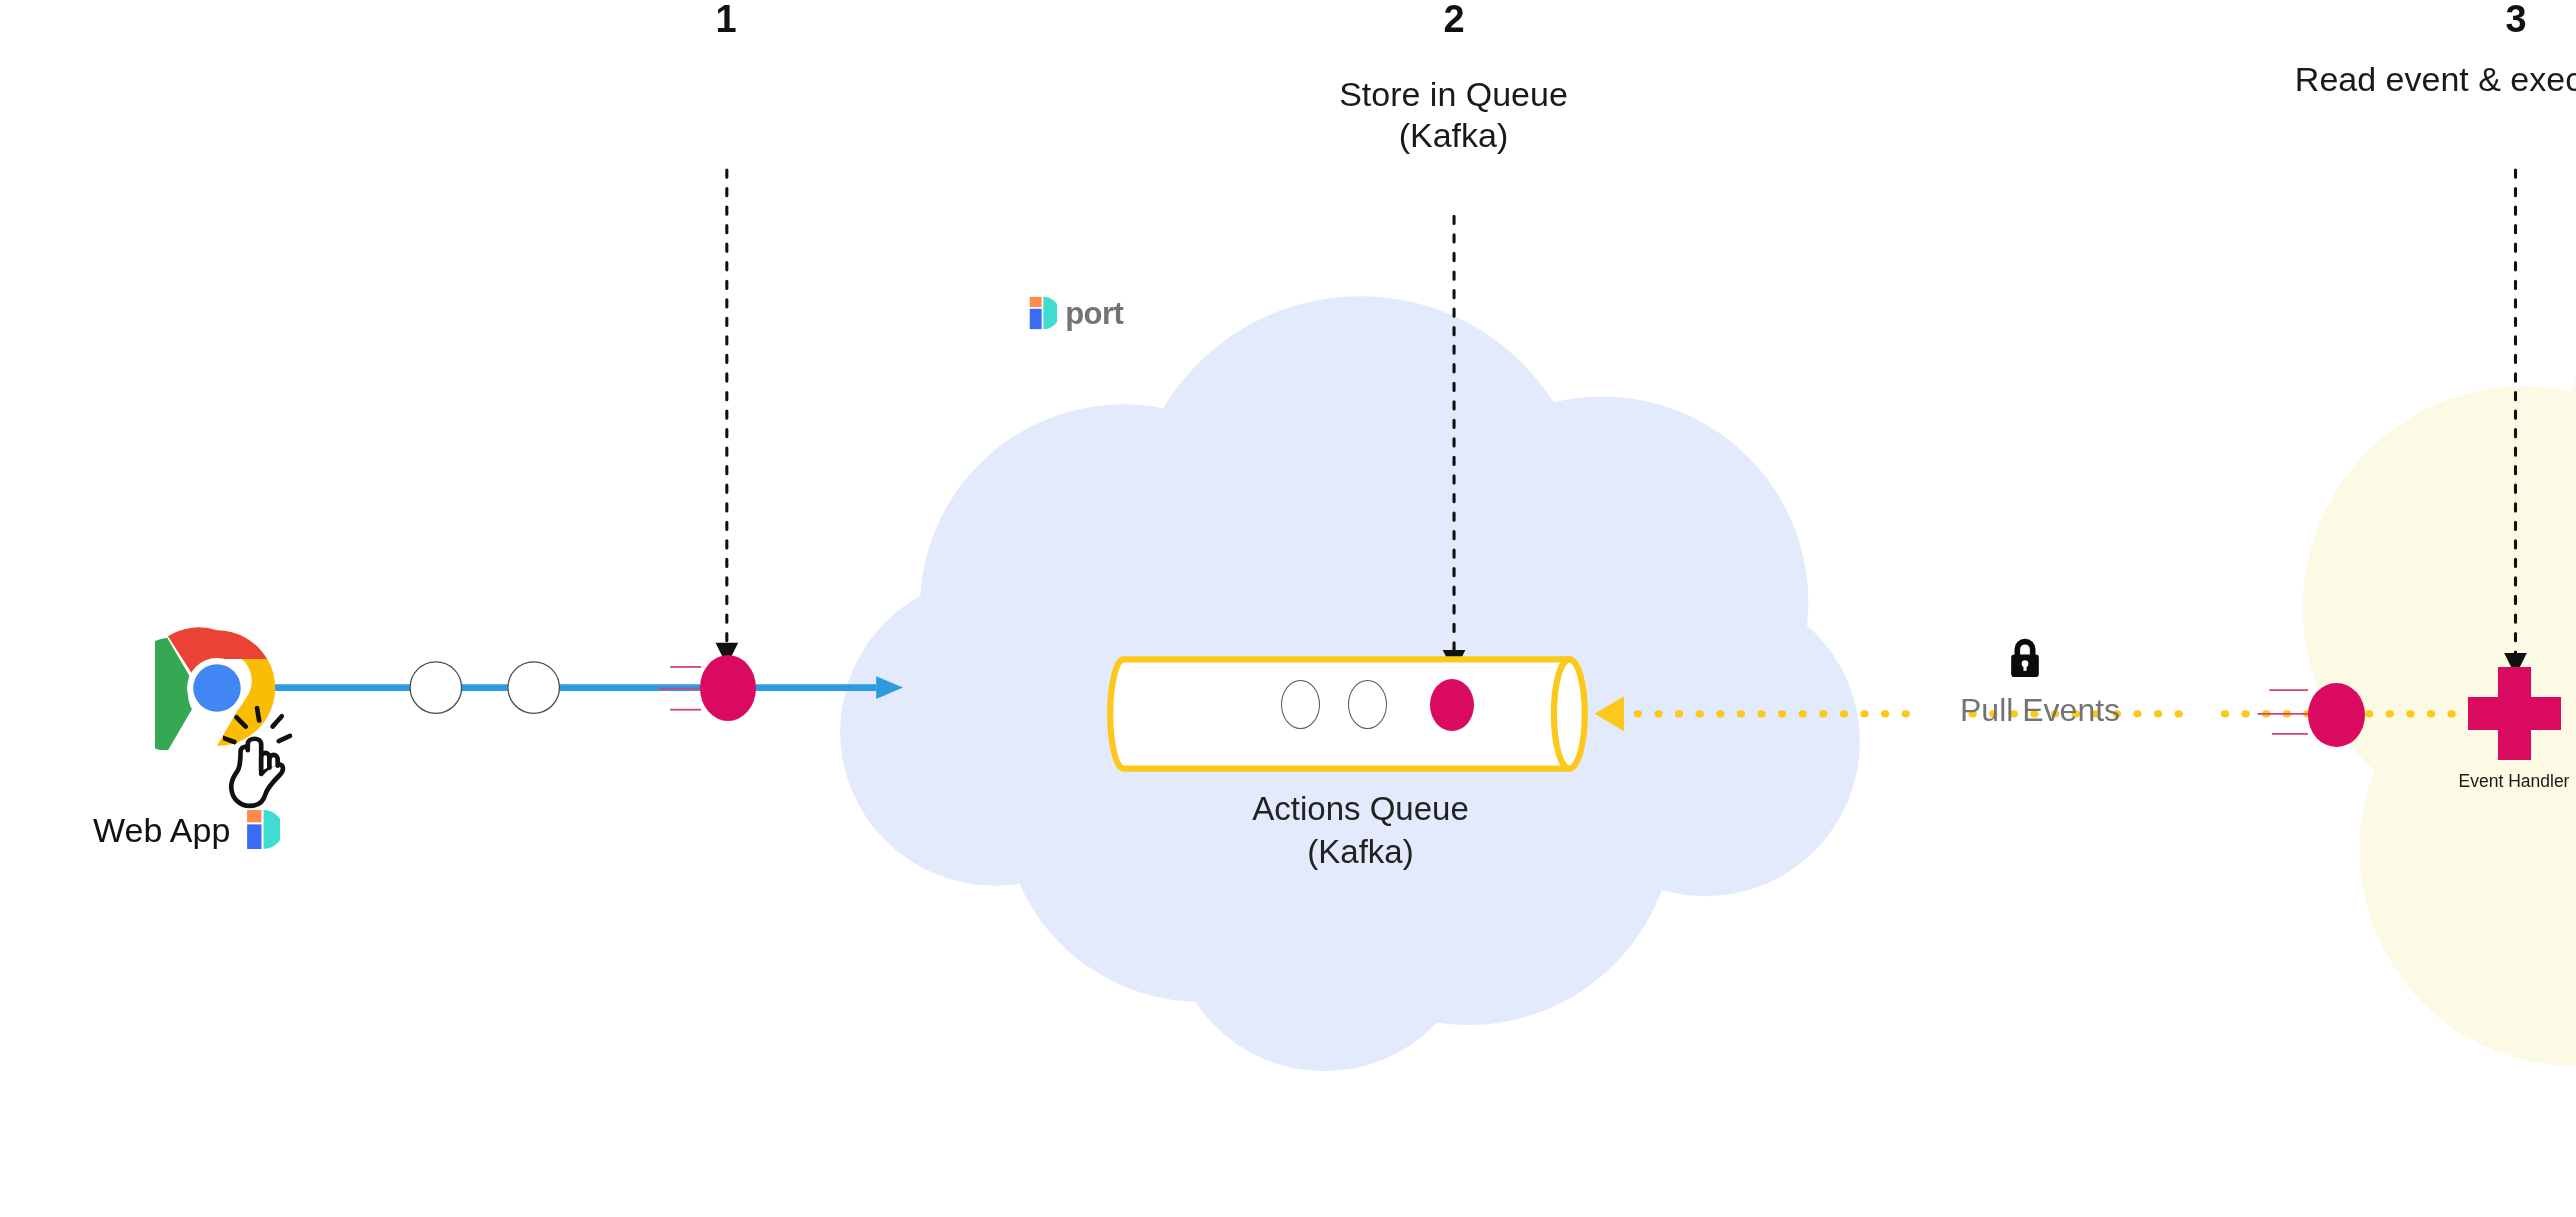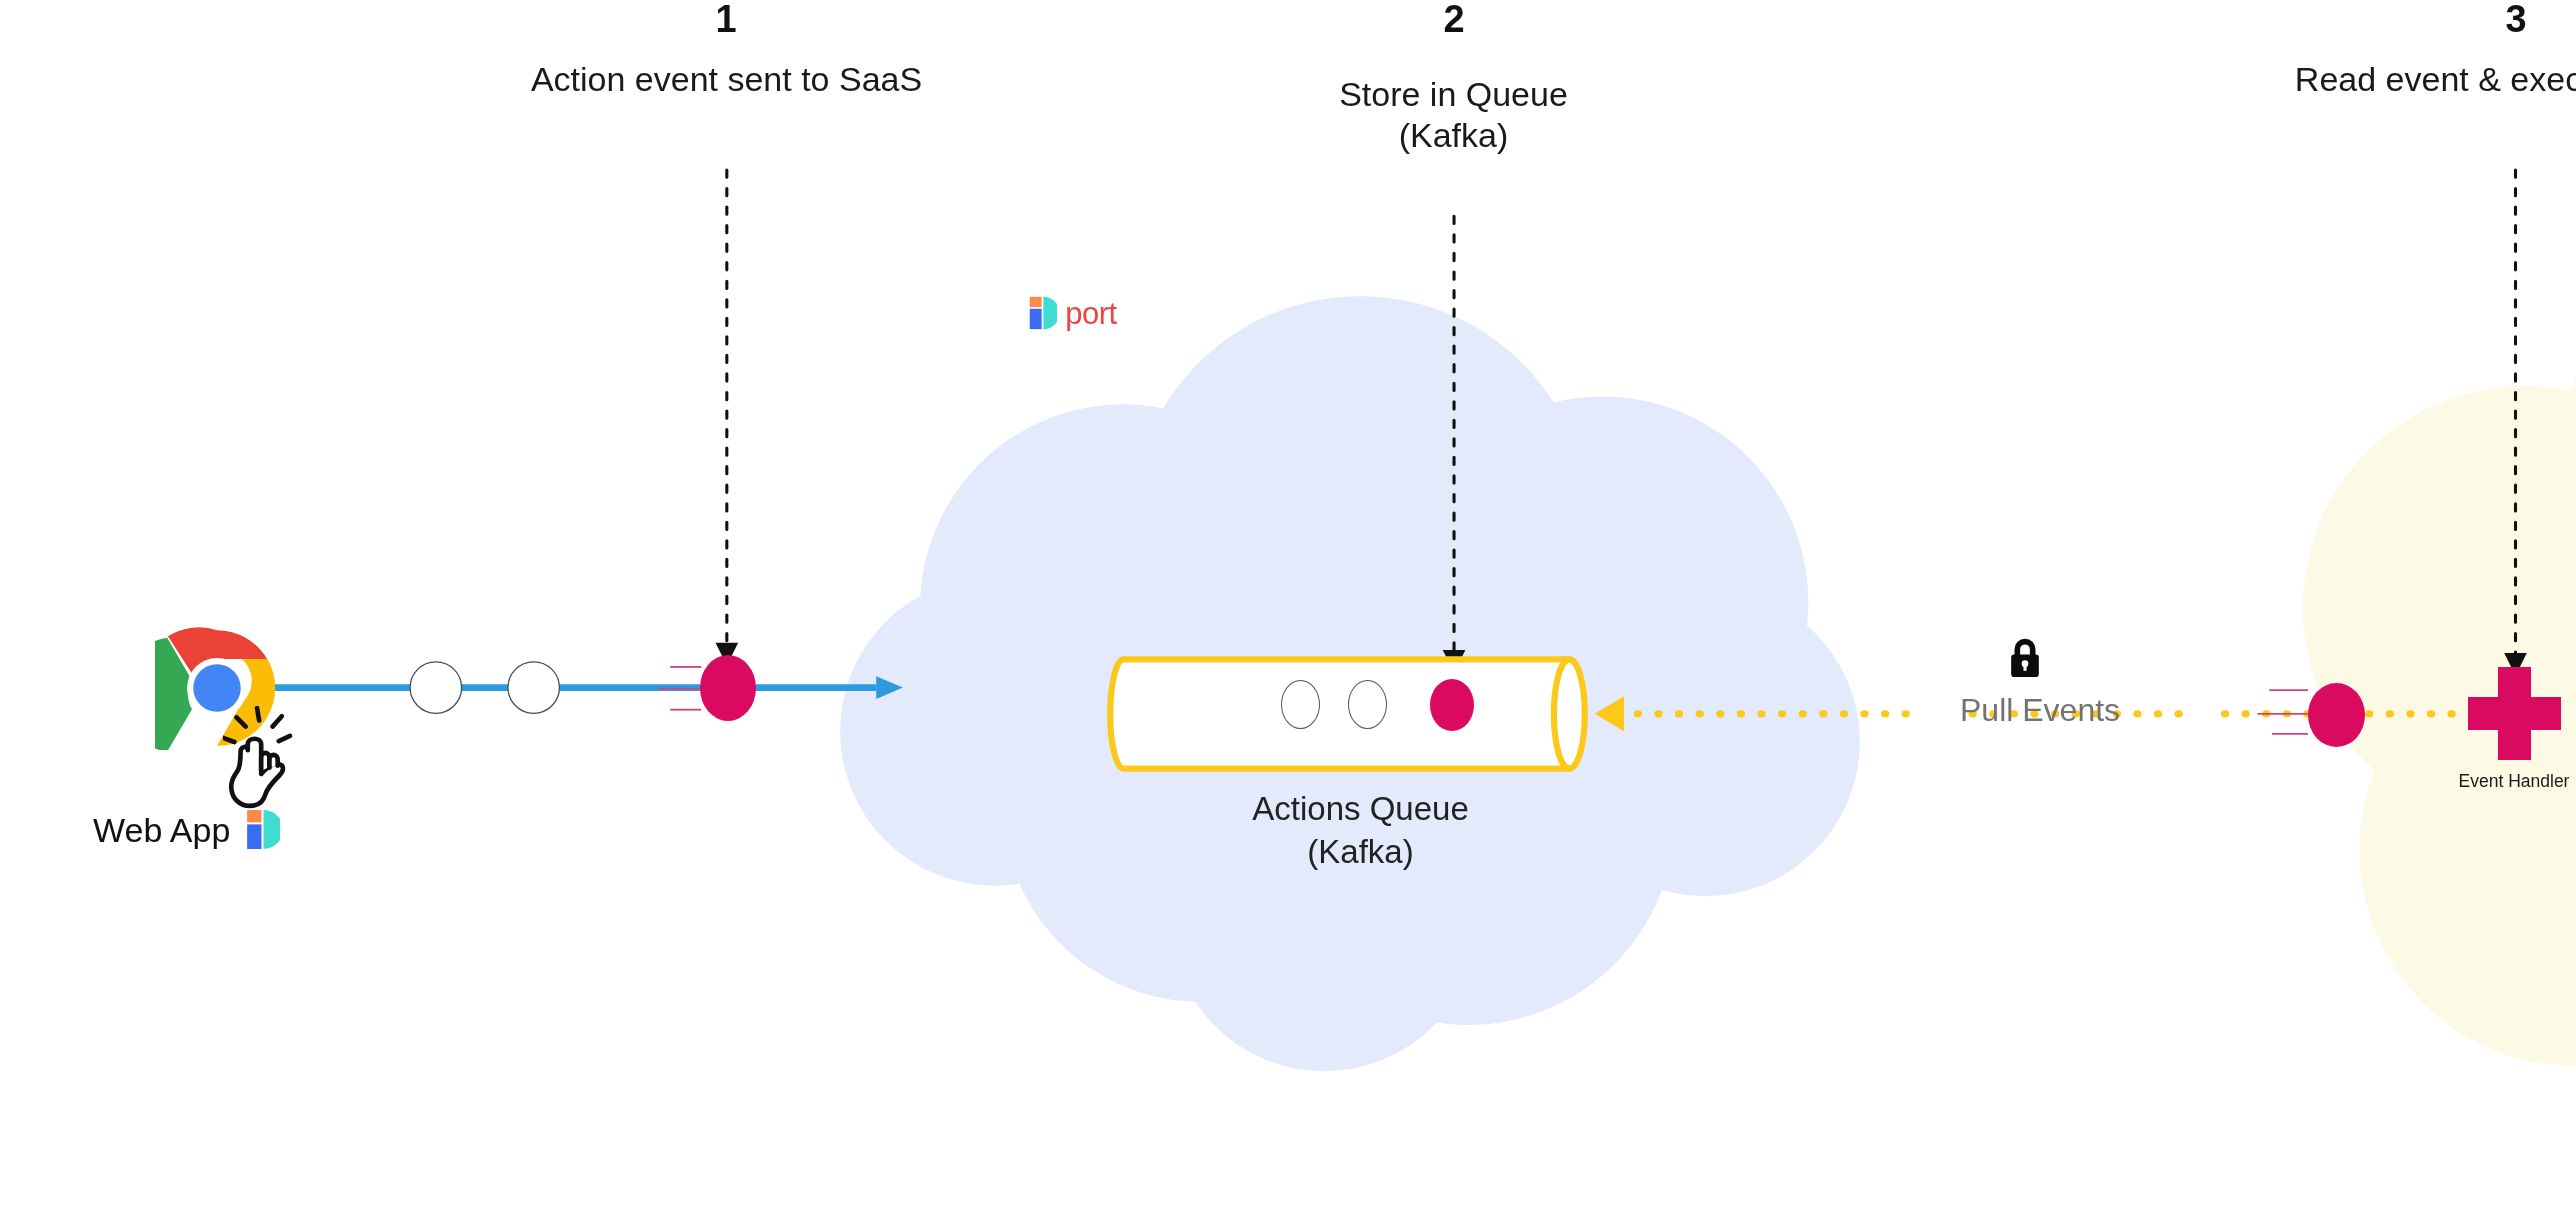--- a/index.html
+++ b/index.html
@@ -62,22 +62,22 @@
     line-height:1;
   }
   
   .port-logo{
     display:flex;
     align-items:center;
     gap:8.2px;
   }
   .port-word{
     font-size:31px;
-    font-weight:400;
-    color:#ef4444;
+    font-weight:700;
+    color:#737373;
     letter-spacing:-0.5px;
     line-height:1;
   }
 </style>
 </head>
 <body>
 
 <div id="stage">
 
   <svg class="abs" style="left:0;top:0;" width="3488" height="1217" viewBox="0 0 6770 2363">
@@ -160,23 +160,20 @@
       <path d="M5055 1400 C 5220 1400, 5400 1390, 5570 1385" stroke="#D98141" stroke-width="9"></path>
       <path d="M5055 1412 C 5250 1430, 5450 1520, 5675 1500" stroke="#D28059" stroke-width="9"></path>
       <path d="M5055 1424 C 5250 1470, 5420 1620, 5640 1680" stroke="#D17C46" stroke-width="9"></path>
       <path d="M5055 1436 C 5180 1520, 5220 1640, 5220 1765" stroke="#CBC95C" stroke-width="9"></path>
       <path d="M5055 1448 C 5180 1560, 5320 1690, 5395 1780" stroke="#D98441" stroke-width="9"></path>
       <path d="M5055 1460 C 5160 1640, 5290 1880, 5425 1995" stroke="#D6822E" stroke-width="9"></path>
     </g>
   </svg>
 
   <div class="abs step-num" style="left:623px;top:0px;width:206px;">1</div>
-  <div class="abs step-label" style="left:366px;top:59px;width:721px;">
-    <span>Action event sent to SaaS</span>
-  </div>
 
   <div class="abs step-num" style="left:1351px;top:0px;width:206px;">2</div>
   <div class="abs step-label" style="left:1093px;top:74px;width:721px;">
     <span>Store in Queue</span>
     <span class="l2">(Kafka)</span>
   </div>
 
   <div class="abs step-num" style="left:2413px;top:0px;width:206px;">3</div>
   <div class="abs step-label" style="left:2104px;top:59px;width:824px;">
     <span>Read event &amp; execute runner</span>

